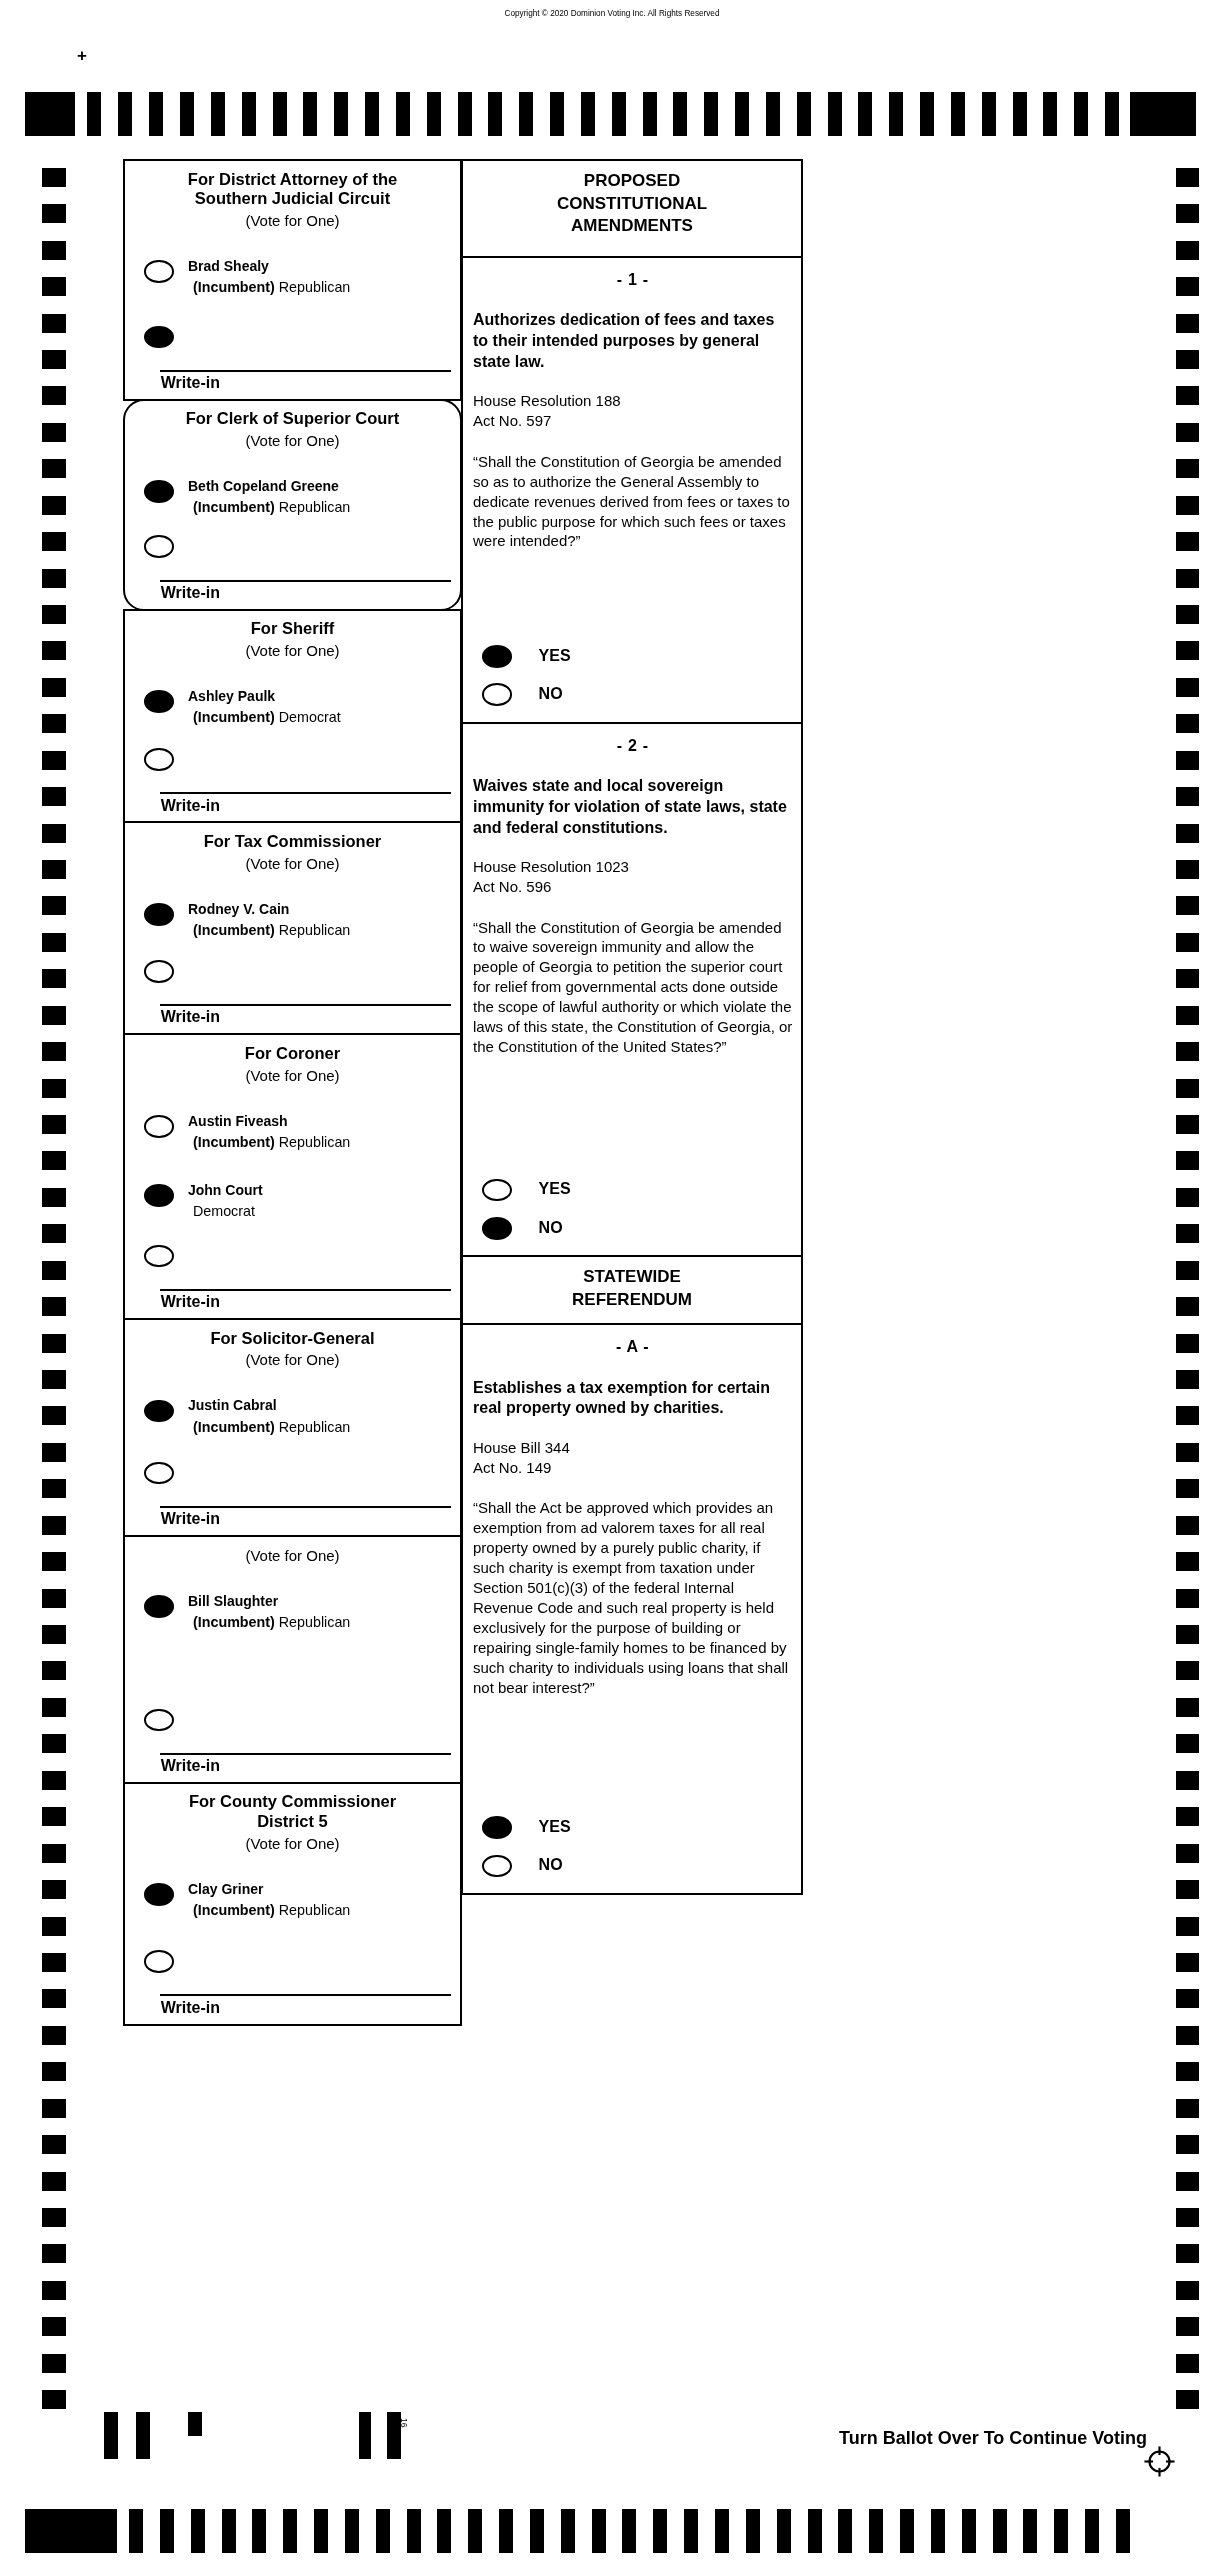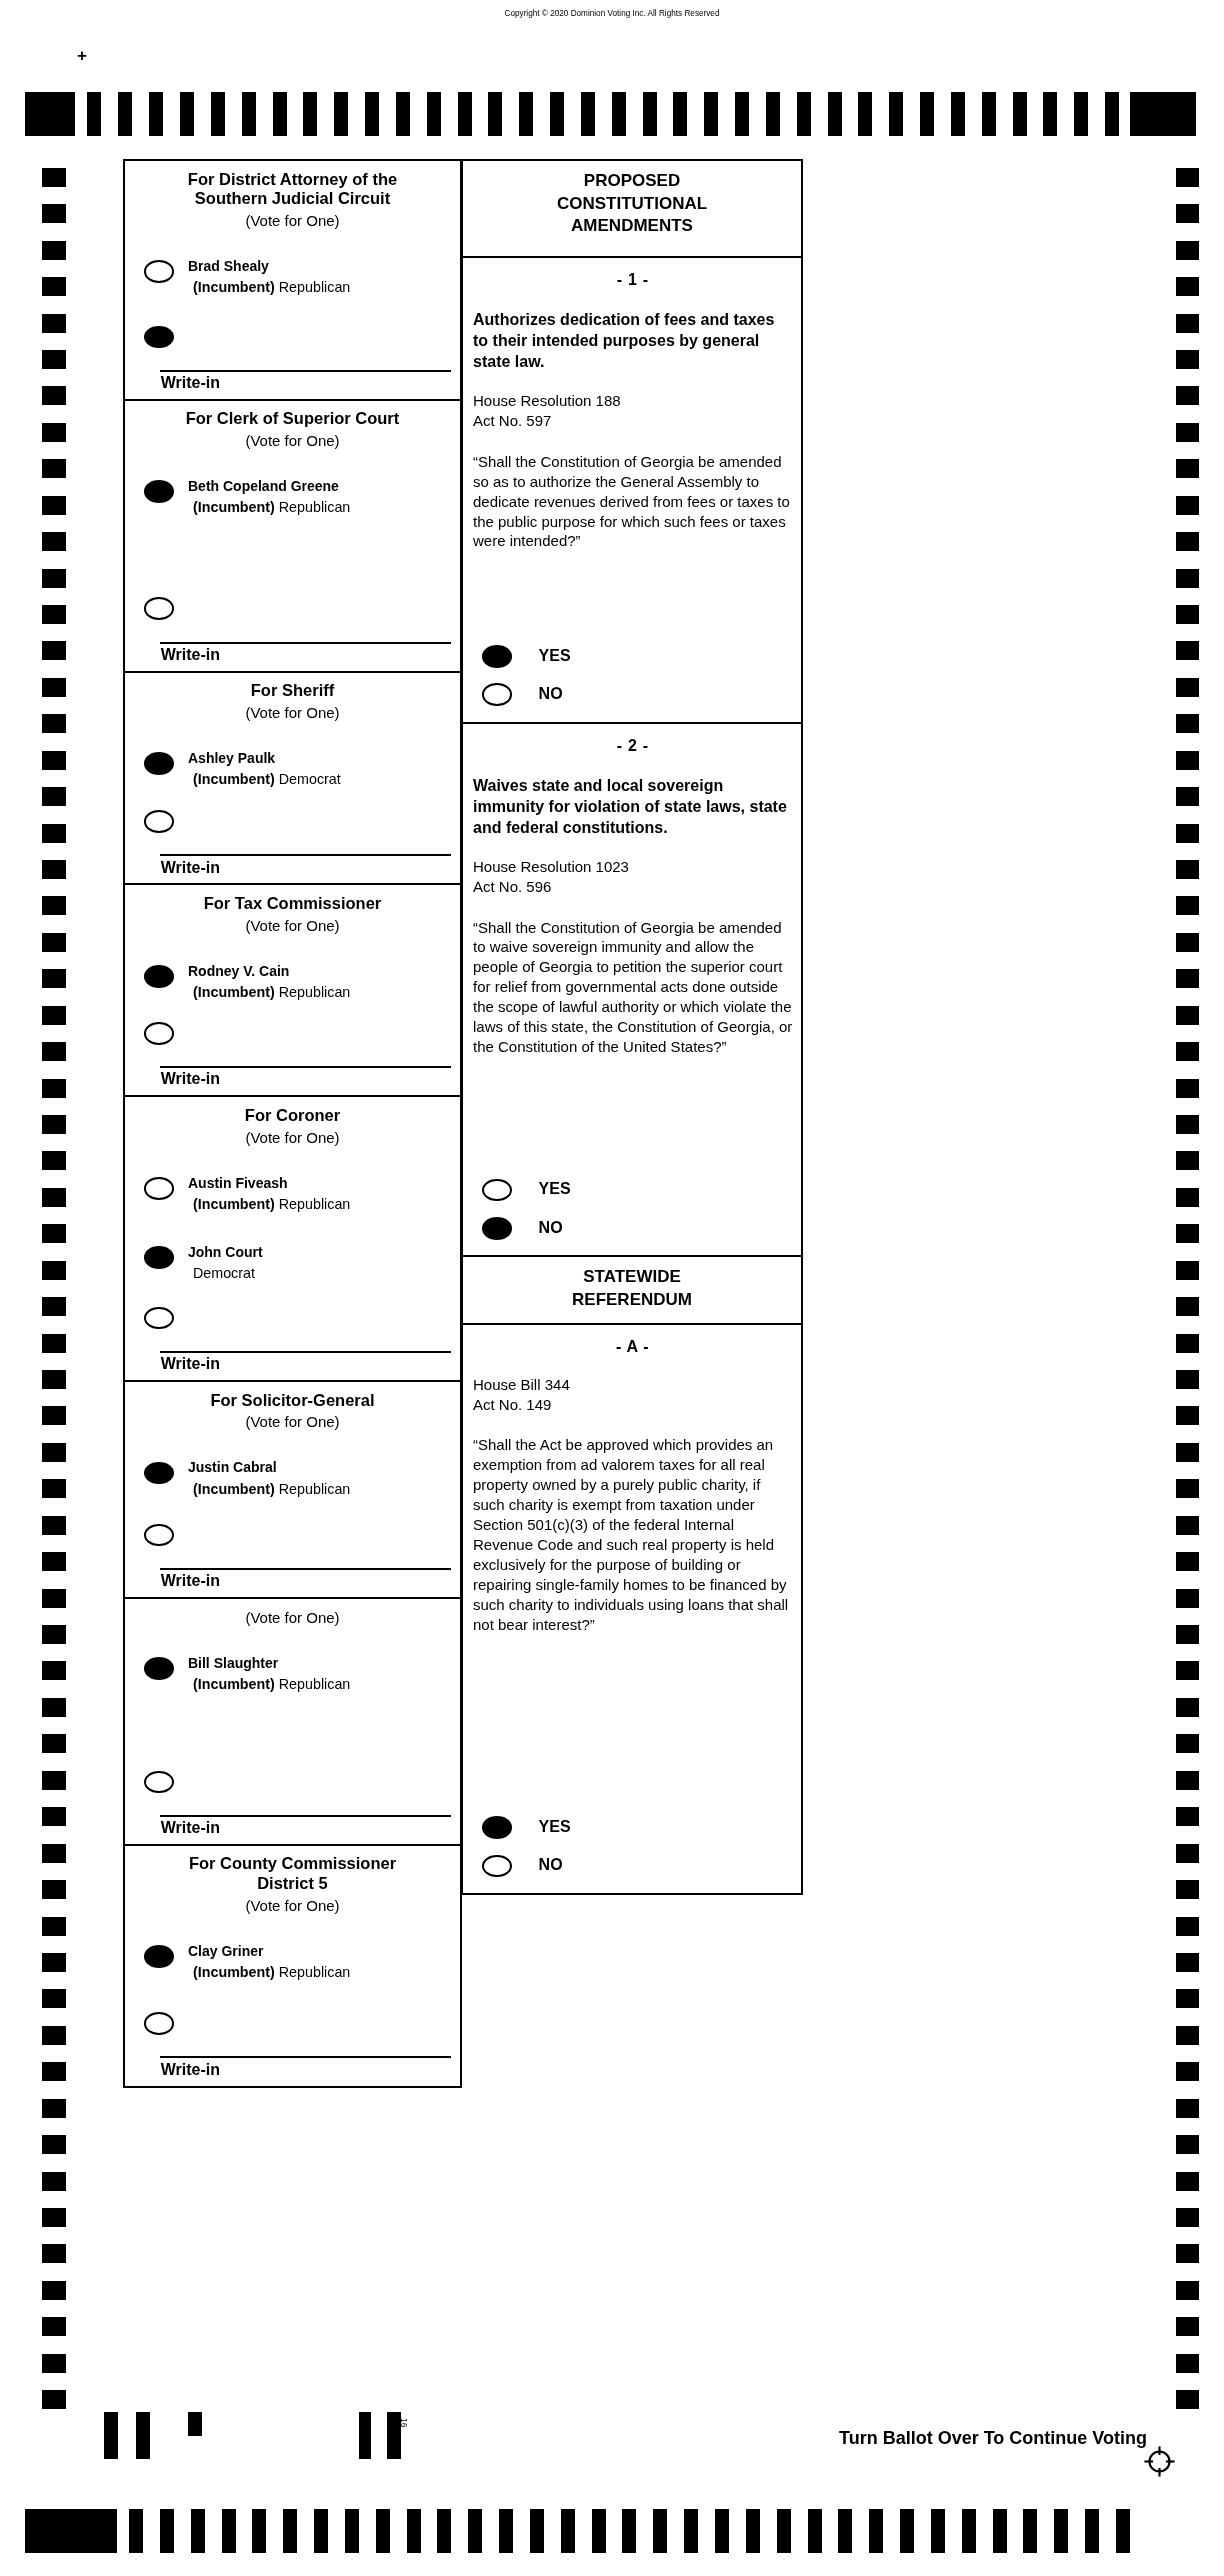--- a/index.html
+++ b/index.html
@@ -63,21 +63,21 @@
           </div>
         </div>
         <div class="writein">
           <div class="cand">
             <div class="oval filled"></div>
           </div>
           <div class="wline"></div>
           <div class="wlabel">Write-in</div>
         </div>
       </div>
-      <div class="contest" style="height: 274px;">
+      <div class="contest" style="height: 212px; border-radius: 21px;">
         <div class="c-title">
           <div>For Clerk of Superior Court</div>
         </div>
         <div class="c-vote">(Vote for One)</div>
         <div class="cand first">
           <div class="oval filled"></div>
           <div class="ctext">
             <div class="cname">Beth Copeland Greene</div>
             <div class="cparty"><span class="inc">(Incumbent)</span> <span>Republican</span></div>
           </div>
@@ -259,20 +259,21 @@
             <div class="lbl">NO</div>
           </div>
         </div>
       </div>
       <div class="rheader" style="height: 70px;">
         <div>STATEWIDE</div>
         <div>REFERENDUM</div>
       </div>
       <div class="measure" style="height: 572px;">
         <div class="m-number">- A -</div>
+        <div class="m-summary">Establishes a tax exemption for certain real property owned by charities.</div>
         <div class="m-refs">
           <div>House Bill 344</div>
           <div>Act No. 149</div>
         </div>
         <div class="m-question">“Shall the Act be approved which provides an exemption from ad valorem taxes for all real property owned by a purely public charity, if such charity is exempt from taxation under Section 501(c)(3) of the federal Internal Revenue Code and such real property is held exclusively for the purpose of building or repairing single-family homes to be financed by such charity to individuals using loans that shall not bear interest?”</div>
         <div class="choices">
           <div class="choice">
             <div class="oval filled"></div>
             <div class="lbl">YES</div>
           </div>

